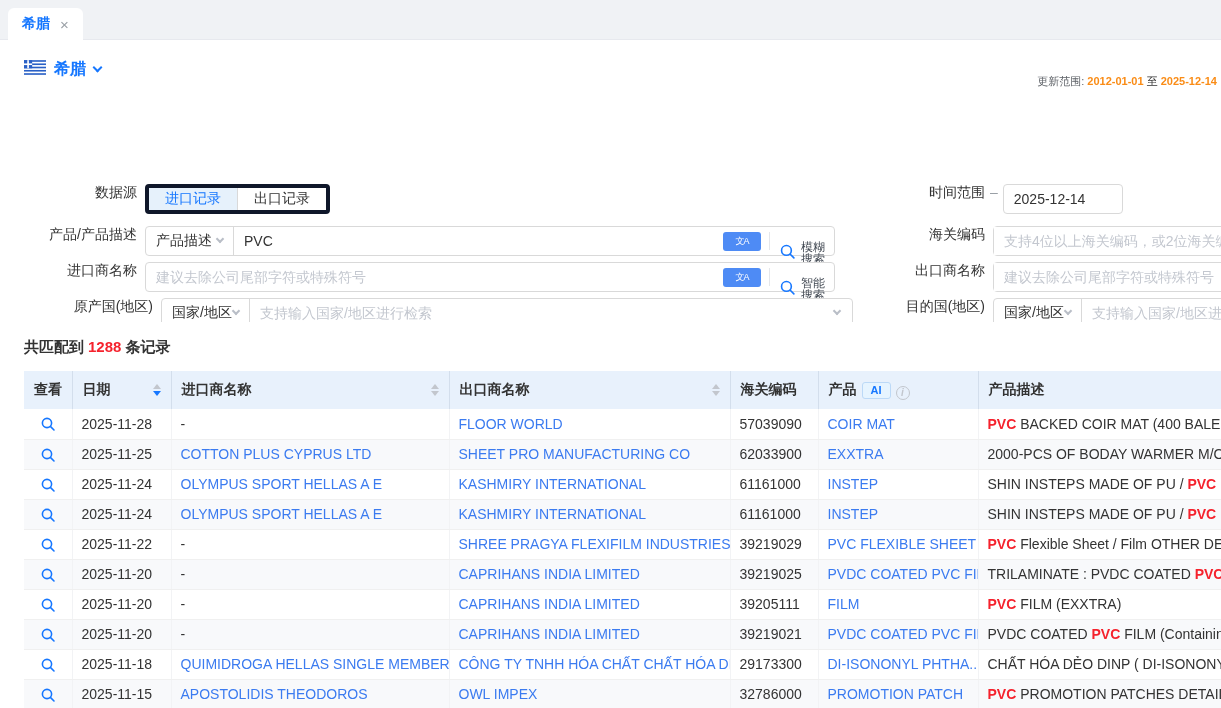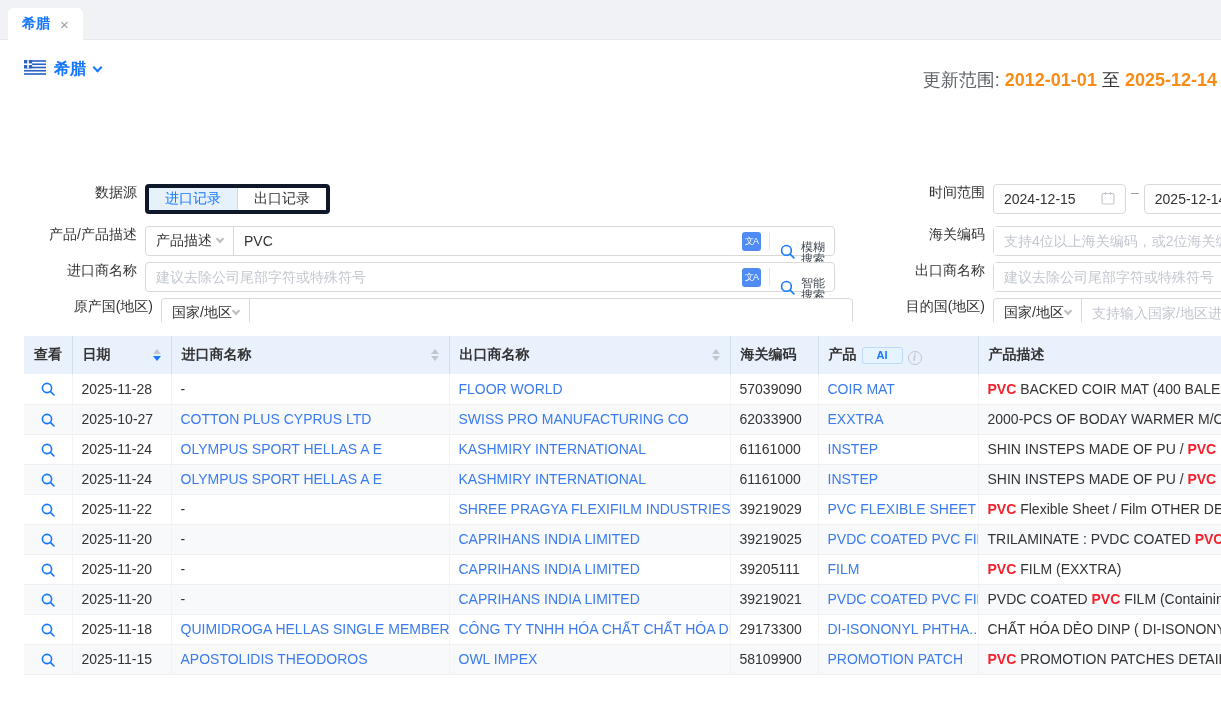--- a/index.html
+++ b/index.html
@@ -31,21 +31,21 @@
   .seg-item.active { background:#e6f1fb; color:#1677ff; }
   .seg-item + .seg-item { border-left:1px solid #d9d9d9; }
 
   .igroup { display:flex; align-items:center; border:1px solid #d9d9d9; border-radius:4px;
     height:30px; background:#fff; margin-left:8px; }
   .isel { display:flex; align-items:center; justify-content:space-between; width:88px; height:100%;
     padding:0 10px; border-right:1px solid #d9d9d9; cursor:pointer; flex:none; }
   .ibox { flex:1; display:flex; align-items:center; height:100%; position:relative; }
   .ibox input { border:0; outline:0; flex:1; height:100%; padding:0 10px; font:inherit; color:#333; background:transparent; min-width:0;}
   .ibox input::placeholder { color:#c3c7cf; }
-  .trans-icon { width:19px; height:19px; border-radius:3px; background:#4e8bf5; color:#fff;
+  .trans-icon { width:38px; height:19px; border-radius:3px; background:#4e8bf5; color:#fff;
     font-size:9px; display:flex; align-items:center; justify-content:center; flex:none; margin-right:8px; letter-spacing:-1px; cursor:pointer;}
   .vdiv { width:1px; height:18px; background:#e4e6ea; flex:none; }
   .search-btn { display:flex; align-items:center; gap:5px; padding:0 9px; height:100%; cursor:pointer; flex:none;margin-top:24px;}
   .search-btn .stack { font-size:12px; line-height:12px; color:#434a54; }
   .date-box { display:flex; align-items:center; border:1px solid #d9d9d9; border-radius:4px;
     height:30px; padding:0 10px; background:#fff; justify-content:space-between; }
   .dash { color:#9aa0a6; margin:0 5px; }
   .plainbox { display:flex; align-items:center; border:1px solid #d9d9d9; border-radius:4px;
     height:30px; background:#fff; }
   .plainbox input { border:0; outline:0; height:100%; padding:0 10px; font:inherit; flex:1; min-width:0;}
@@ -73,34 +73,34 @@
   thead th:last-child { border-right:0; }
   thead th.center { text-align:right; }
   .th-flex { display:flex; align-items:center; }
   .sorter { margin-left:auto; display:flex; flex-direction:column; gap:2px; cursor:pointer; padding-left:8px;}
   .car-up { width:0; height:0; border-left:4px solid transparent; border-right:4px solid transparent;
     border-bottom:5px solid #c2c6cd; }
   .car-down { width:0; height:0; border-left:4px solid transparent; border-right:4px solid transparent;
     border-top:5px solid #c2c6cd; }
   .car-down.active { border-top-color:#1677ff; }
   .ai-badge { display:inline-block; background:#e6f4ff; color:#1677ff; border:1px solid #bcd9f7;
-    border-radius:3px; font-size:11px; font-weight:bold; padding:0 14px; margin:0 5px; line-height:15px;}
+    border-radius:3px; font-size:11px; font-weight:bold; padding:0 8px; margin:0 5px; line-height:15px;}
   .info-icon { display:inline-block; width:14px; height:14px; border:1px solid #c2c6cd; border-radius:50%;
     color:#c2c6cd; font-size:10px; line-height:12px; text-align:center; font-style:italic; vertical-align:-2px;}
   tbody td { height:30px; border-bottom:1px solid #f0f0f0; border-right:1px solid #f2f3f5;
     padding:0 9px; white-space:nowrap; overflow:hidden; }
   tbody td:last-child { border-right:0; }
   tbody tr:nth-child(even) { background:#f8f9fb; }
   tbody td.center { text-align:center; }
   .link { color:#3b7bf0; cursor:pointer; }
   .hl { color:#f5222d; font-weight:bold; }
   .view-btn { display:inline-flex; cursor:pointer; vertical-align:middle; }
 
   
-  .update-range { position:absolute; top:68px; right:4px; font-size:18px; }
+  .update-range { position:absolute; top:74px; right:4px; font-size:11px; }
   .update-range .lbl { color:#5f6368; }
   .update-range .odate { color:#fa8c16; font-weight:bold; }
   .cal-icon { flex:none; cursor:pointer; }
 </style>
 </head>
 <body>
 
 <div class="tabbar">
   <div class="tab">
     <span class="tab-label">希腊</span>
@@ -136,30 +136,20 @@
 
   <div class="frow" style="top:100px; left:0;">
     <span class="flabel llabel">数据源</span>
     <div class="seg">
       <div class="seg-item active">进口记录</div>
       <div class="seg-item">出口记录</div>
     </div>
   </div>
   <div class="frow" style="top:100px; left:855px;">
     <span class="flabel" style="width:130px">时间范围</span>
-    <div class="date-box" style="width:133px; margin-left:8px;">
-      <span>2024-12-15</span>
-      <span class="cal-icon">
-        <svg width="14" height="14" viewBox="0 0 14 14">
-            <rect x="1" y="2.5" width="12" height="10.5" rx="1.5" fill="none" stroke="#c3c7cf" stroke-width="1.2"></rect>
-            <line x1="4.5" y1="1" x2="4.5" y2="4" stroke="#c3c7cf" stroke-width="1.2"></line>
-            <line x1="9.5" y1="1" x2="9.5" y2="4" stroke="#c3c7cf" stroke-width="1.2"></line>
-          </svg>
-      </span>
-    </div>
     <span class="dash">–</span>
     <div class="date-box" style="width:120px;">
       <span>2025-12-14</span>
     </div>
   </div>
 
   <div class="frow" style="top:142px; left:0;">
     <span class="flabel llabel">产品/产品描述</span>
     <div class="igroup" style="width:690px;">
       <div class="isel">
@@ -218,20 +208,24 @@
       <input placeholder="建议去除公司尾部字符或特殊符号" style="">
     </div>
   </div>
 
   <div class="frow" style="top:214px; left:0;margin-left:16px;">
     <span class="flabel llabel">原产国(地区)</span>
     <div class="igroup" style="width:692px;">
       <div class="isel">
         <span>国家/地区</span>
         <span class="chev gray"></span>
+      </div>
+      <div class="ibox">
+        <input placeholder="支持输入国家/地区进行检索" style="">
+        <span class="chev gray" style="margin-right:12px;"></span>
       </div>
     </div>
   </div>
   <div class="frow" style="top:214px; left:855px;">
     <span class="flabel" style="width:130px">目的国(地区)</span>
     <div class="igroup" style="width:290px; margin-left:8px;">
       <div class="isel">
         <span>国家/地区</span>
         <span class="chev gray"></span>
       </div>
@@ -260,20 +254,23 @@
     </label>
   </div>
 
   <div class="band"></div>
   <div class="collapse-tab">
     <span class="chev"></span>
   </div>
 </div>
 
 <div class="results">
+  <div class="summary">
+    <span>共匹配到</span><span class="count">1288</span><span>条记录</span>
+  </div>
 
   <table>
     <colgroup>
       <col class="c-view">
         <col class="c-date">
         <col class="c-imp">
         <col class="c-exp">
       <col class="c-hs">
         <col class="c-prod">
         <col class="c-desc">
@@ -330,23 +327,23 @@
           <td><span class="link">COIR MAT</span></td>
           <td><span class="hl">PVC</span><span> BACKED COIR MAT (400 BALES)...</span></td>
         </tr>
         <tr>
           <td class="center"><span class="view-btn">
               <svg width="16" height="16" viewBox="0 0 16 16">
                 <circle cx="7" cy="7" r="4.6" fill="none" stroke="#1677ff" stroke-width="1.6"></circle>
                 <line x1="10.6" y1="10.6" x2="14" y2="14" stroke="#1677ff" stroke-width="1.6" stroke-linecap="round"></line>
               </svg>
             </span></td>
-          <td>2025-10-27</td>
+          <td>2025-11-25</td>
           <td><span class="link">COTTON PLUS CYPRUS LTD</span></td>
-          <td><span class="link">SWISS PRO MANUFACTURING CO</span></td>
+          <td><span class="link">SHEET PRO MANUFACTURING CO</span></td>
           <td>62033900</td>
           <td><span class="link">EXXTRA</span></td>
           <td><span>2000-PCS OF BODAY WARMER M/O ...</span></td>
         </tr>
         <tr>
           <td class="center"><span class="view-btn">
               <svg width="16" height="16" viewBox="0 0 16 16">
                 <circle cx="7" cy="7" r="4.6" fill="none" stroke="#1677ff" stroke-width="1.6"></circle>
                 <line x1="10.6" y1="10.6" x2="14" y2="14" stroke="#1677ff" stroke-width="1.6" stroke-linecap="round"></line>
               </svg>
@@ -445,19 +442,19 @@
         <tr>
           <td class="center"><span class="view-btn">
               <svg width="16" height="16" viewBox="0 0 16 16">
                 <circle cx="7" cy="7" r="4.6" fill="none" stroke="#1677ff" stroke-width="1.6"></circle>
                 <line x1="10.6" y1="10.6" x2="14" y2="14" stroke="#1677ff" stroke-width="1.6" stroke-linecap="round"></line>
               </svg>
             </span></td>
           <td>2025-11-15</td>
           <td><span class="link">APOSTOLIDIS THEODOROS</span></td>
           <td><span class="link">OWL IMPEX</span></td>
-          <td>58109900</td>
+          <td>32786000</td>
           <td><span class="link">PROMOTION PATCH</span></td>
           <td><span class="hl">PVC</span><span> PROMOTION PATCHES DETAIL ...</span></td>
         </tr>
       </tbody>
   </table>
 </div>
 
 </body></html>

